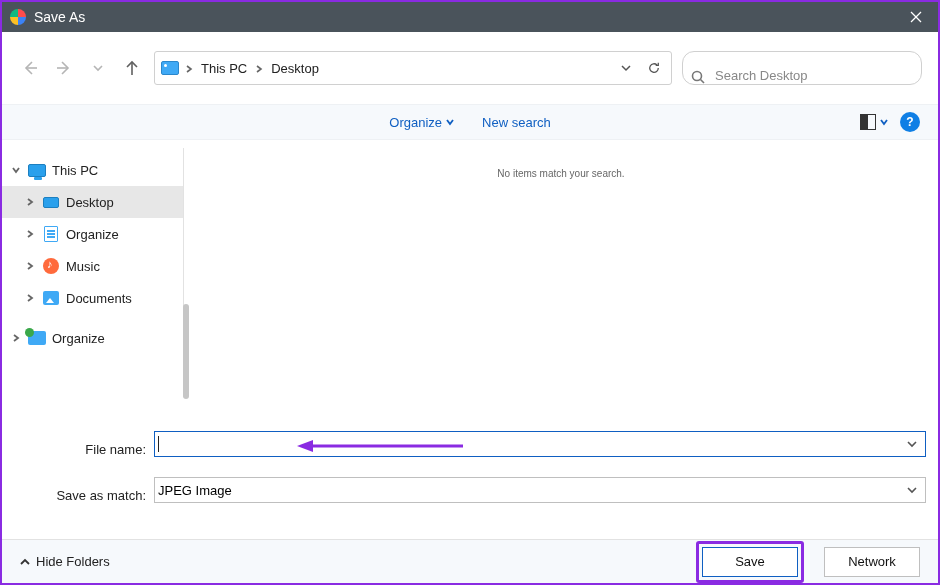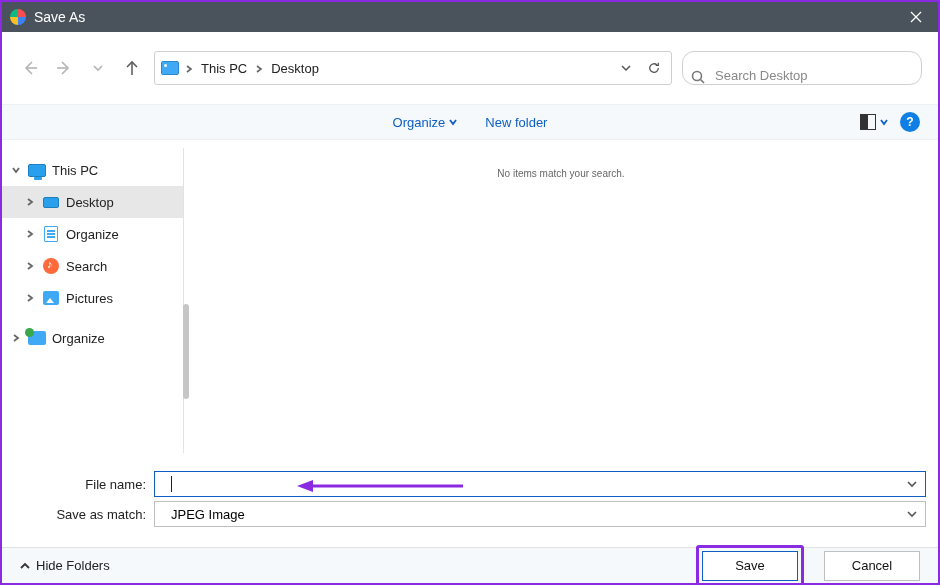--- a/index.html
+++ b/index.html
@@ -228,35 +228,35 @@
   .ico-network { width:18px;height:14px;background:#3fa9f5;border-radius:2px;position:relative;}
   .ico-network::before{content:"";position:absolute;left:-3px;top:-3px;width:9px;height:9px;border-radius:50%;background:#3aa84a;}
 
   
   .form-area {
     background: #fff;
     padding: 6px 12px 8px 12px;
   }
   .form-row {
     display: flex;
-    align-items: center;
-    margin: 4px 0;
+    align-items: flex-end;
+    margin: 20px 0;
   }
   .form-label {
     width: 140px;
     text-align: right;
     padding-right: 8px;
     color: #222;
     font-size: 13px;
   }
   .form-input, .form-select {
     flex: 1;
     height: 26px;
     border: 1px solid #bfbfbf;
-    padding: 0 16px;
+    padding: 0 3px;
     font-size: 13px;
     display: flex;
     align-items: center;
     background: #fff;
     position: relative;
   }
   .form-input { border: 1.5px solid #0f5fc2; }
   .form-select .sel-chevron, .form-input .sel-chevron { position:absolute; right:8px; }
   .sel-chevron svg { width:10px;height:10px;stroke:#555;fill:none;stroke-width:1.6;}
   .text-caret { width:1px;height:16px;background:#222; }
@@ -267,21 +267,21 @@
     left: 140px;
     top: 7px;
     width: 170px;
     height: 14px;
     pointer-events: none;
   }
   .annot-arrow svg { width:100%; height:100%; }
 
   
   .footer {
-    height: 36px;
+    height: 44px;
     background: #f6f9fc;
     border-top: 1px solid #e2e2e2;
     display: flex;
     align-items: center;
     padding: 0 18px;
     position: relative;
   }
   .hide-folders {
     display: flex; align-items: center; gap: 6px;
     color: #222;
@@ -392,21 +392,21 @@
   </div>
 
   <div class="toolrow">
     <div class="tool-item">
       <span>Organize</span>
       <svg viewBox="0 0 8 8">
           <polyline points="1,2 4,6 7,2"></polyline>
         </svg>
     </div>
     <div class="tool-item">
-      <span>New folder</span>
+      <span>New search</span>
     </div>
     <div class="right-tools">
       <div style="display:flex;align-items:center;gap:4px">
         <div class="view-mode"></div>
         <svg viewBox="0 0 8 8" style="width:8px;height:8px;stroke:#0f5fc2;stroke-width:1.8;fill:none">
             <polyline points="1,2 4,6 7,2"></polyline>
           </svg>
       </div>
       <div class="help-circle">
         <span>?</span>
@@ -452,32 +452,32 @@
       </div>
       <div class="tree-item lvl1">
         <span class="tree-caret">
             <svg viewBox="0 0 8 8">
               <polyline points="2,1 6,4 2,7"></polyline>
             </svg>
           </span>
         <span class="tree-icon">
             <span class="ico-music"></span>
           </span>
-        <span class="tree-label">Search</span>
+        <span class="tree-label">Music</span>
       </div>
       <div class="tree-item lvl1">
         <span class="tree-caret">
             <svg viewBox="0 0 8 8">
               <polyline points="2,1 6,4 2,7"></polyline>
             </svg>
           </span>
         <span class="tree-icon">
             <span class="ico-pictures"></span>
           </span>
-        <span class="tree-label">Pictures</span>
+        <span class="tree-label">Documents</span>
       </div>
 
       <div class="network-gap"></div>
       <div class="tree-item lvl0">
         <span class="tree-caret">
             <svg viewBox="0 0 8 8">
               <polyline points="2,1 6,4 2,7"></polyline>
             </svg>
           </span>
         <span class="tree-icon">
@@ -530,18 +530,18 @@
         </svg>
       <span>Hide Folders</span>
     </div>
     <div class="footer-buttons">
       <div class="btn-primary-wrap">
         <div class="btn btn-primary">
           <span>Save</span>
         </div>
       </div>
       <div class="btn">
-        <span>Cancel</span>
+        <span>Network</span>
       </div>
     </div>
   </div>
 
 </div>
 
 </body></html>

